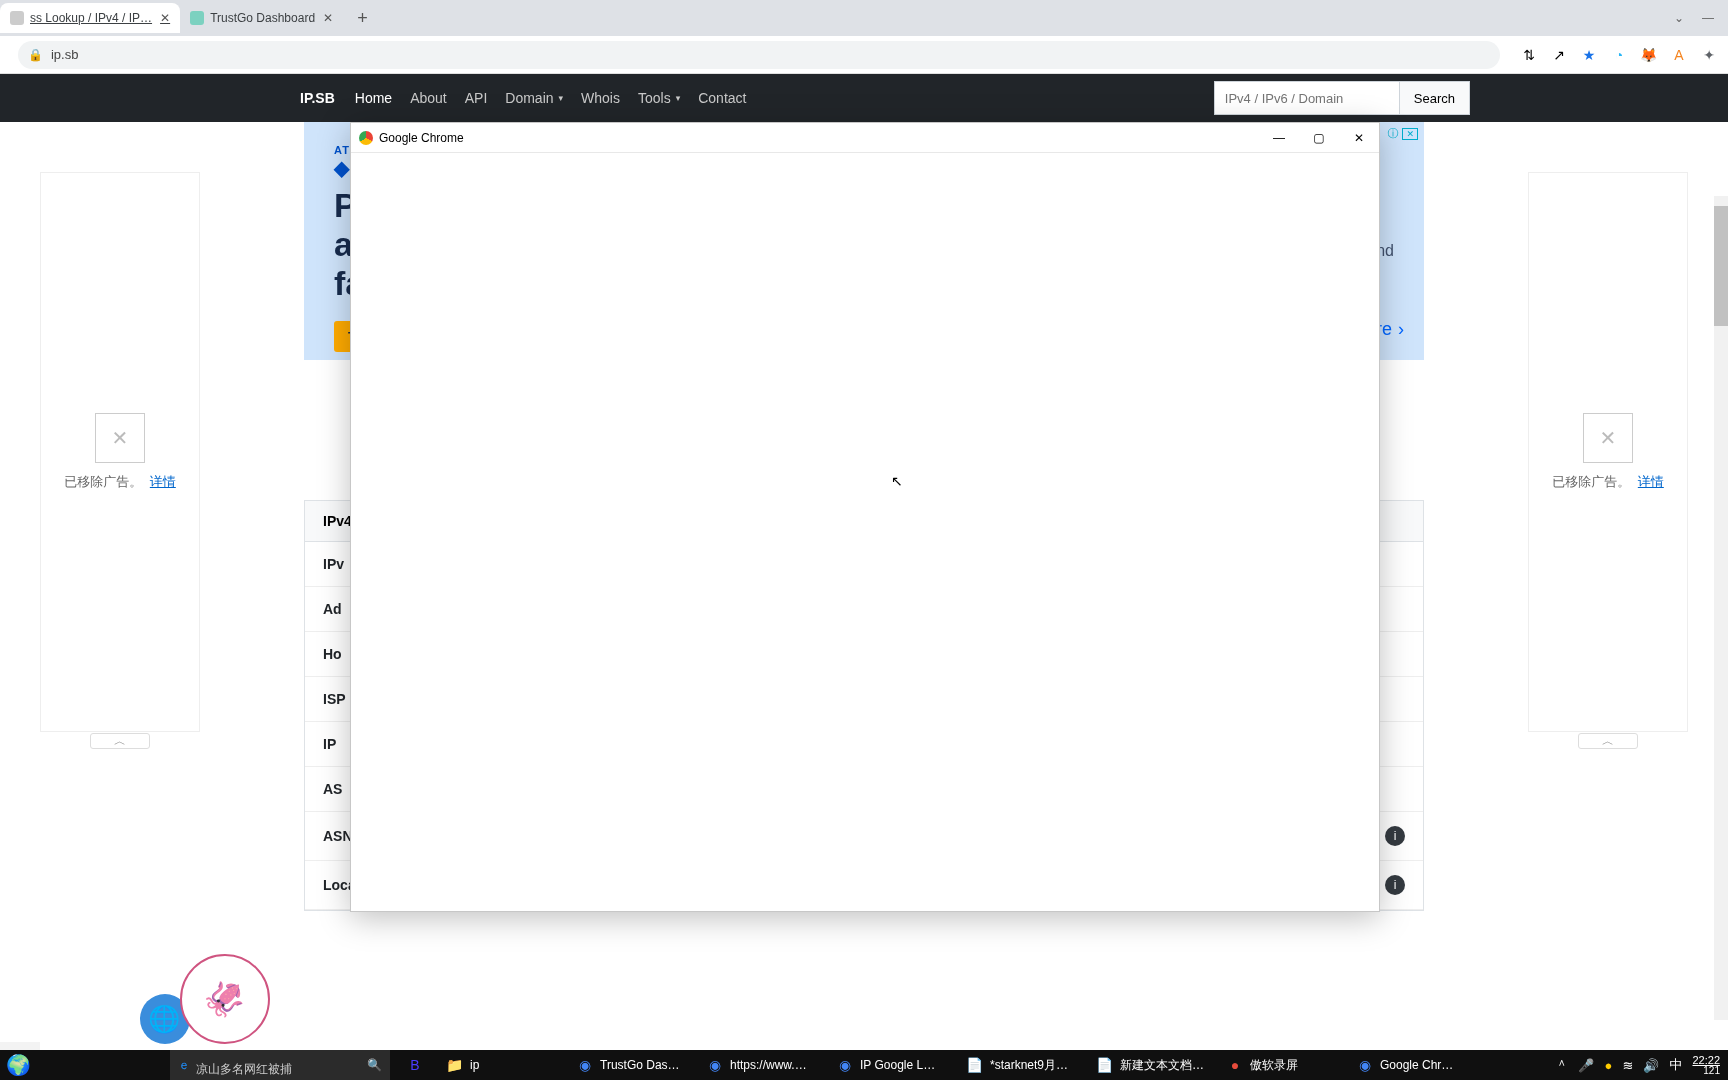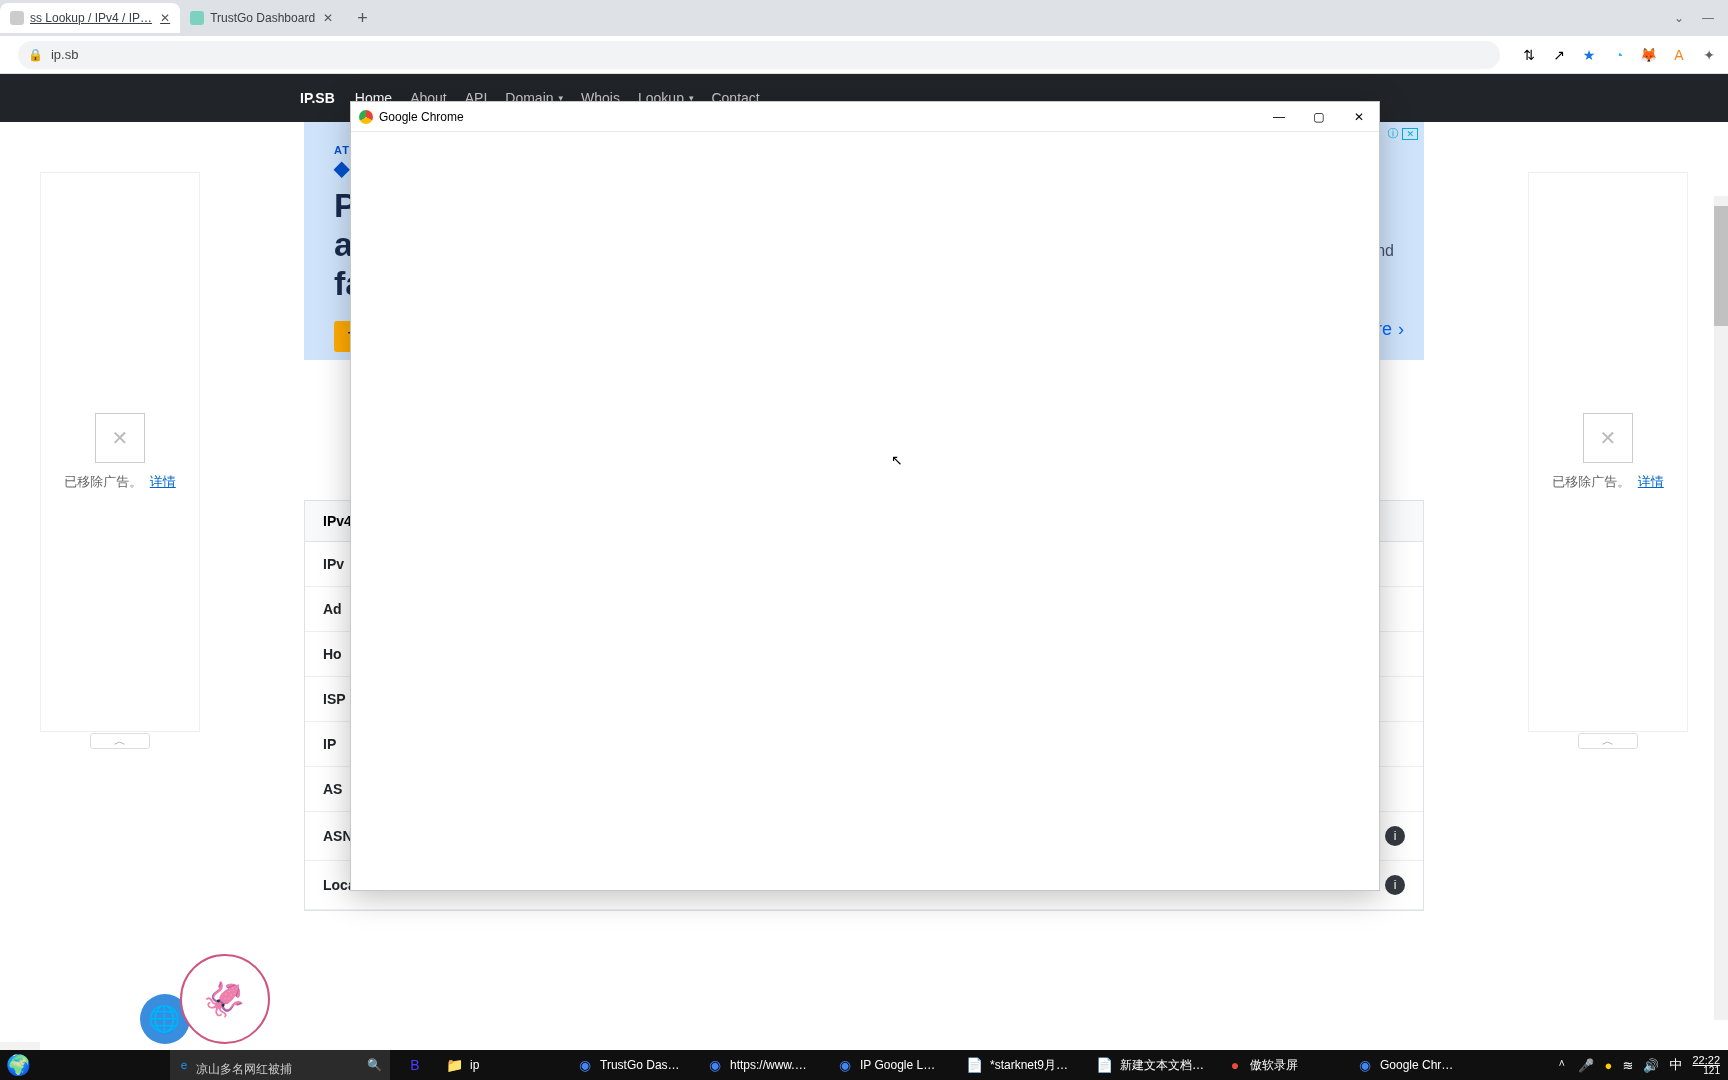--- a/index.html
+++ b/index.html
@@ -57,21 +57,21 @@
 
 
 .ip-table { width: 100%; border: 1px solid #dee2e6; margin-top: 140px; font-size: 14px;}
 .ip-table .thead { background:#f8f9fa; border-bottom:1px solid #dee2e6; padding:12px 18px; font-weight:600;}
 .ip-table .row { display:flex; padding: 14px 18px; border-bottom:1px solid #eee; align-items:center;}
 .ip-table .row .k { width: 250px; font-weight:600; color:#212529;}
 .ip-table .row .v { flex:1; color:#212529;}
 .ip-table .row .info { width:20px; height:20px; border-radius:50%; background:#343a40; color:#fff; font-size:12px; display:flex; align-items:center; justify-content:center; cursor:pointer;}
 
 
-.popup { position: absolute; top: 101px; left: 350px; width: 1030px; height: 790px; background: #fff; border: 1px solid #c7c7c7; box-shadow: 0 6px 30px rgba(0,0,0,.25); z-index: 500; display:flex; flex-direction:column;}
+.popup { position: absolute; top: 122px; left: 350px; width: 1030px; height: 790px; background: #fff; border: 1px solid #c7c7c7; box-shadow: 0 6px 30px rgba(0,0,0,.25); z-index: 500; display:flex; flex-direction:column;}
 .popup .titlebar { height: 30px; background:#fff; border-bottom:1px solid #e8e8e8; display:flex; align-items:center; padding-left:8px; font-size:12px;}
 .popup .titlebar .ico { width:14px; height:14px; border-radius:50%; background: conic-gradient(#ea4335 0 33%, #fbbc05 33% 66%, #34a853 66% 100%); margin-right:6px;}
 .popup .titlebar .controls { margin-left:auto; display:flex;}
 .popup .titlebar .controls span { width:40px; height:30px; display:flex; align-items:center; justify-content:center; font-size:12px; cursor:pointer;}
 .popup .body { flex:1; background:#fff; position:relative;}
 .popup .cursor { position:absolute; top:320px; left:540px; font-size:14px;}
 
 
 .float-icons { position:absolute; bottom: 6px; left: 140px; display:flex; gap:0;}
 .float-circle { width:90px; height:90px; border:2px solid #cf5480; border-radius:50%; display:flex; align-items:center; justify-content:center; background:#fff;}
@@ -135,22 +135,26 @@
 </div>
 
 <div class="page-nav">
   <span class="brand">IP.SB</span>
   <div class="navlinks">
     <span class="item active">Home</span>
     <span class="item">About</span>
     <span class="item">API</span>
     <span class="item caret">Domain</span>
     <span class="item">Whois</span>
-    <span class="item caret">Lookup</span>
+    <span class="item caret">Tools</span>
     <span class="item">Contact</span>
+  </div>
+  <div class="searchbox">
+    <input placeholder="IPv4 / IPv6 / Domain" style="">
+    <button>Search</button>
   </div>
 </div>
 
 <div class="page-body">
 
   <div class="side-ad left">
     <div class="ph">✕</div>
     <div class="txt">
       <span>已移除广告。</span>
       <a>详情</a>

